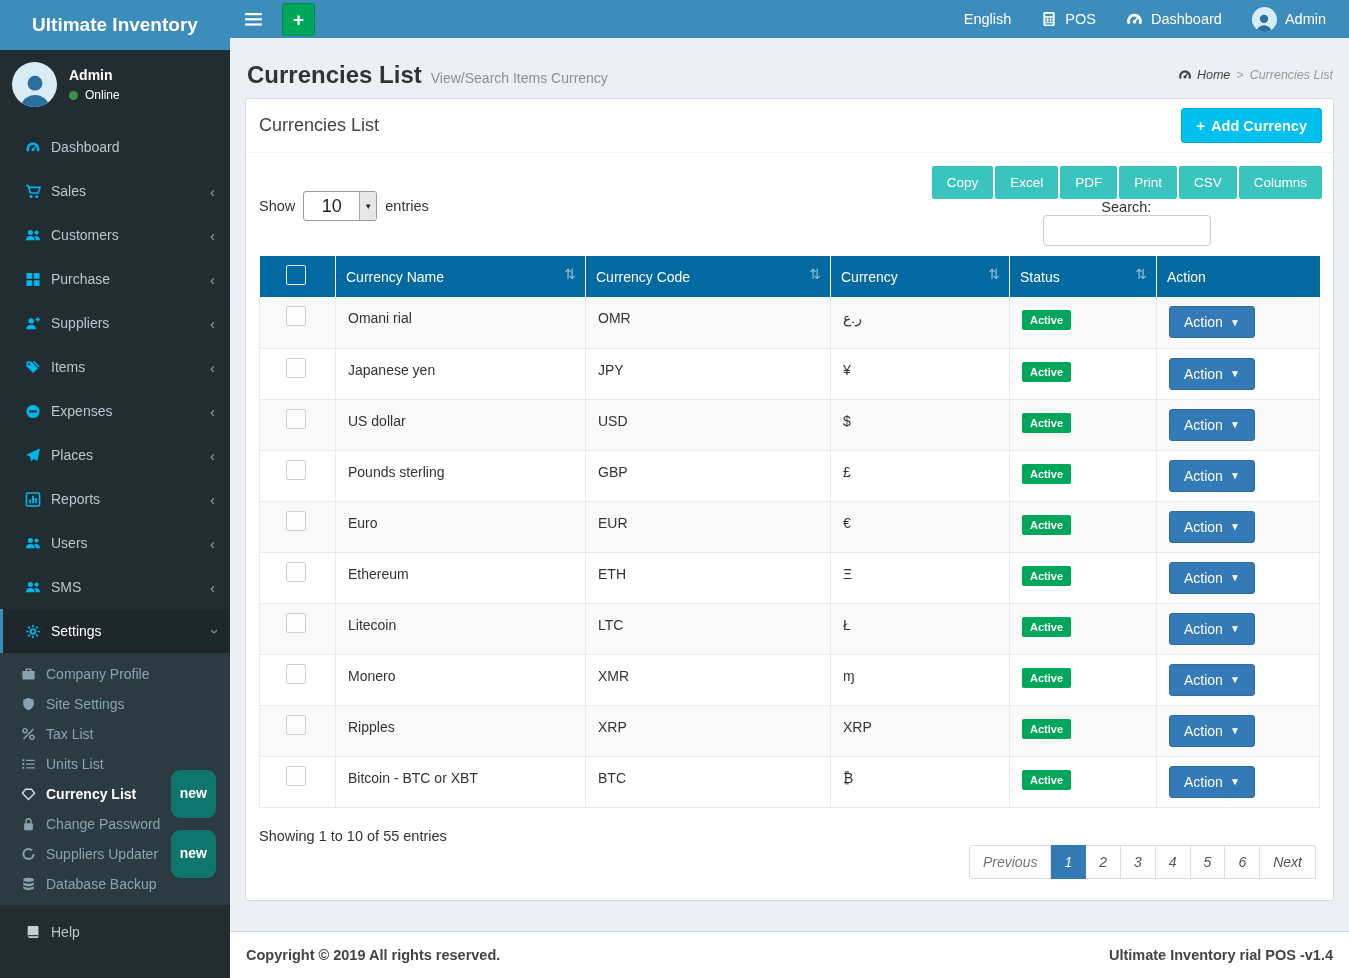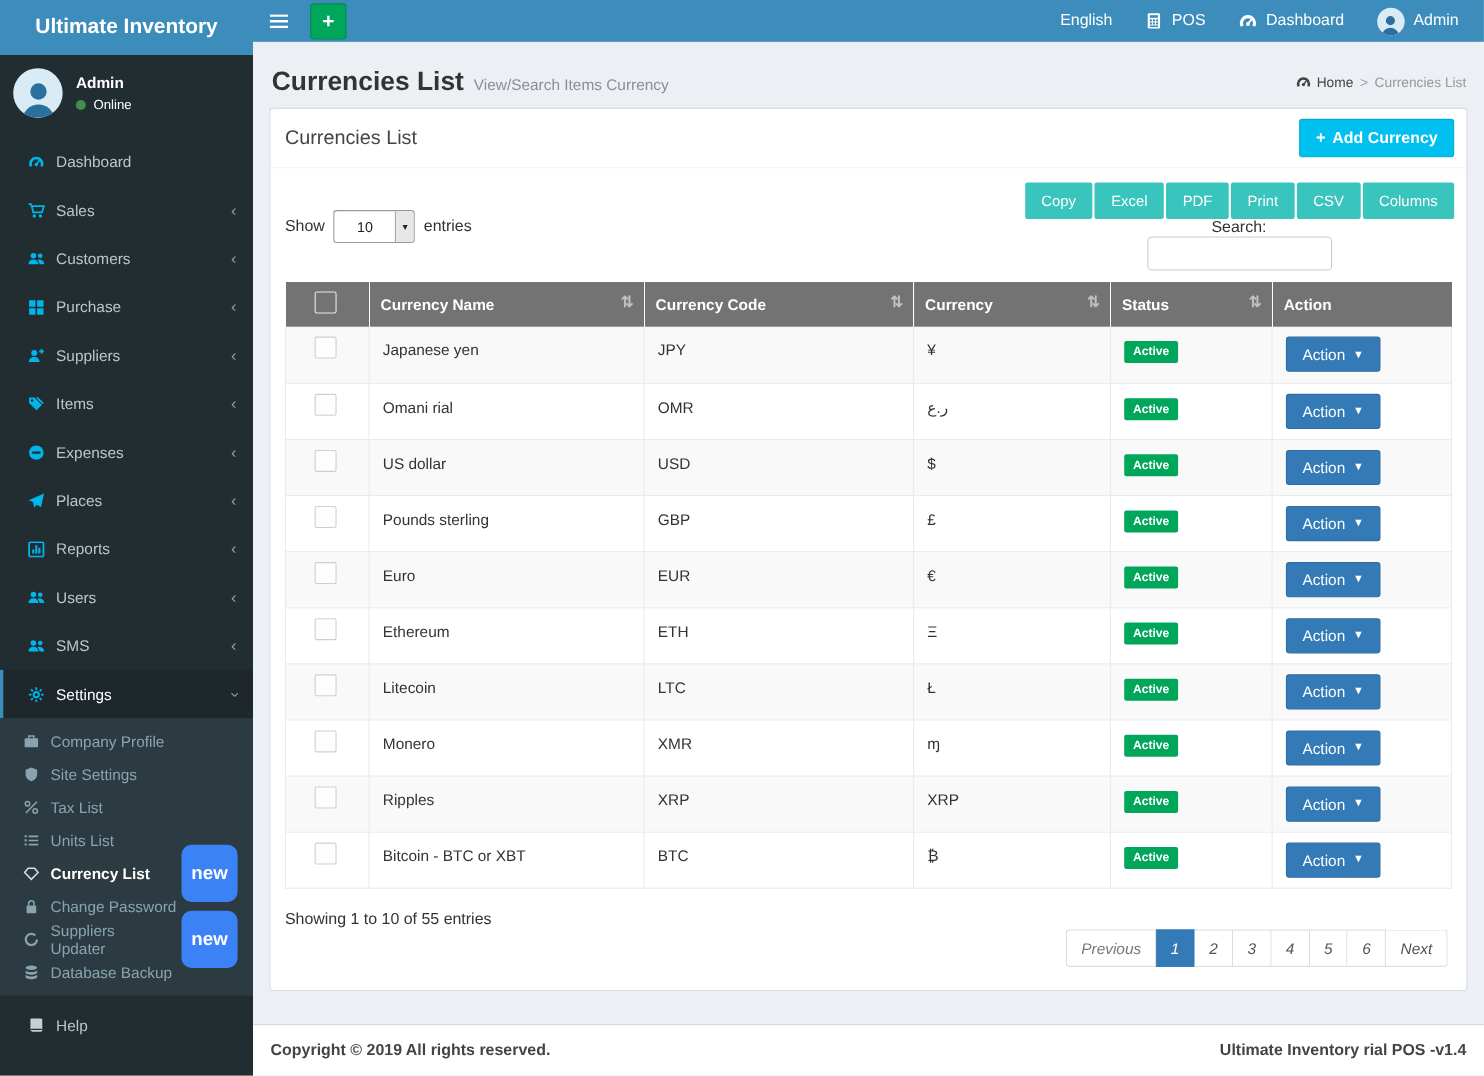--- a/index.html
+++ b/index.html
@@ -44,61 +44,61 @@
   .chev { margin-left:auto; color:#8aa4af; font-size:15px; line-height:1; }
   .chev.down { transform:rotate(-90deg); }
   .menu-item.active { background:#1e282c; border-left-color:#3c8dbc; color:#fff; }
 
   ul.submenu { list-style:none; margin:0; padding:6px 0; background:#2c3b41; }
   .sub-item { height:30px; display:flex; align-items:center; gap:10px; padding:0 14px 0 21px;
               color:#8aa4af; font-size:14px; cursor:pointer; }
   .sub-item .mi { color:#8aa4af; width:15px; flex-shrink:0; }
   .sub-item.active { color:#fff; font-weight:bold; }
   .sub-item.active .mi { color:#d8dee0; }
-  .badge-new { margin-left:auto; background:#3b82f6; color:#fff; font-size:17px; font-weight:bold;
+  .badge-new { margin-left:auto; background:#0f766e; color:#fff; font-size:14px; font-weight:bold;
                padding:14px 9px; border-radius:9px; line-height:1.4; }
   .help-row { margin-top:9px; }
 
   
   .content-header { display:flex; justify-content:space-between; align-items:center; padding:11px 16px 9px 17px; }
   .page-title { font-size:24px; color:#333; font-weight:600; margin:0; display:flex; align-items:baseline; gap:9px; }
   .page-subtitle { font-size:14px; color:#8b8f94; font-weight:400; }
-  .breadcrumb { display:flex; align-items:center; gap:6px; font-size:12.5px; color:#444; }
+  .breadcrumb { display:flex; align-items:center; gap:6px; font-size:12.5px; color:#444;font-style:italic; }
   .breadcrumb .bc-home { display:flex; align-items:center; gap:5px; cursor:pointer; color:#444; }
   .bc-sep { color:#9aa0a6; }
   .bc-current { color:#999; }
 
   
   .box { background:#fff; margin:0 15px; border:1px solid #d8dce3; border-radius:3px; }
   .box-header { display:flex; justify-content:space-between; align-items:center; padding:9px 11px 9px 13px;
                 border-bottom:1px solid #f4f4f4; }
   .box-title { font-size:18px; color:#444; }
   .btn-add { background:#00c0ef; border:1px solid #00acd6; color:#fff; font-size:14.5px; font-weight:600;
              border-radius:3px; padding:8px 14px; display:flex; align-items:center; gap:6px; cursor:pointer; }
   .btn-add .plus { font-weight:bold; font-size:15px; }
 
   .toolbar { display:flex; align-items:center; padding:13px 11px 10px 13px; }
   .show-group { display:flex; align-items:center; gap:8px; font-size:14.5px; color:#333; }
   .dt-select { width:74px; height:30px; background:#fff; border:1px solid #999; border-radius:3px;
                display:flex; align-items:stretch; cursor:pointer; overflow:hidden; }
-  .dt-select .val { flex:1; display:flex; align-items:center; justify-content:center; font-size:13px; color:#222; }
+  .dt-select .val { flex:1; display:flex; align-items:center; justify-content:center; font-size:18px; color:#222; }
   .sel-btn { width:17px; background:#e7e7e7; border-left:1px solid #a9a9a9; display:flex; align-items:center; justify-content:center;
              font-size:8px; color:#222; }
   .right-tools { margin-left:auto; display:flex; align-items:center;flex-direction:column; }
   .export-group { display:flex; gap:2px; }
   .btn-export { background:#3ac4be; border:none; color:#fff; font-size:13.5px; padding:9px 15px; border-radius:2px;
                 cursor:pointer; font-family:"Liberation Sans",sans-serif; }
   .search-label { font-size:14.5px; color:#333; margin:0 5px 0 4px; }
   .search-input { width:168px; height:31px; border:1px solid #ccc; border-radius:4px; padding:0 8px;
                   font-size:14px; font-family:"Liberation Sans",sans-serif; color:#333; }
 
   
   .table-wrap { padding:0 13px; }
   table.dt { width:100%; border-collapse:collapse; font-size:14px; color:#333; table-layout:fixed; }
-  .dt thead th { background:#737373; color:#fff; font-weight:bold; text-align:left; padding:10px 10px;
+  .dt thead th { background:#0369a1; color:#fff; font-weight:normal; text-align:left; padding:10px 10px;
                  font-size:14px; position:relative; border-left:1px solid rgba(255,255,255,.35); }
   .dt thead th:first-child { border-left:none; }
   .sort-ico { position:absolute; right:9px; top:10px; color:rgba(255,255,255,.55); font-size:14px; }
   .dt tbody td { border:1px solid #e9ebee; border-top:none; padding:13px 12px; vertical-align:top; }
   .dt tbody tr { height:51px; }
   .dt tbody tr:nth-child(odd) { background:#f9f9f9; }
   .dt tbody tr:nth-child(even) { background:#fff; }
   .dt td.c-action { padding:9px 12px; }
   .dt td.c-check, .dt th.c-check { padding:9px 0 9px 26px; }
 
@@ -508,34 +508,34 @@
               <th><span>Currency Name</span><span class="sort-ico">⇅</span></th>
               <th><span>Currency Code</span><span class="sort-ico">⇅</span></th>
               <th><span>Currency</span><span class="sort-ico">⇅</span></th>
               <th><span>Status</span><span class="sort-ico">⇅</span></th>
               <th><span>Action</span></th>
             </tr>
           </thead>
           <tbody>
             <tr>
               <td class="c-check"><span class="cb"></span></td>
+              <td>Omani rial</td>
+              <td>OMR</td>
+              <td>ر.ع</td>
+              <td><span class="badge-active">Active</span></td>
+              <td class="c-action"><button class="btn-action">
+                    <span>Action</span>
+                    <span class="caret">▼</span>
+                  </button></td>
+            </tr>
+            <tr>
+              <td class="c-check"><span class="cb"></span></td>
               <td>Japanese yen</td>
               <td>JPY</td>
               <td>¥</td>
-              <td><span class="badge-active">Active</span></td>
-              <td class="c-action"><button class="btn-action">
-                    <span>Action</span>
-                    <span class="caret">▼</span>
-                  </button></td>
-            </tr>
-            <tr>
-              <td class="c-check"><span class="cb"></span></td>
-              <td>Omani rial</td>
-              <td>OMR</td>
-              <td>ر.ع</td>
               <td><span class="badge-active">Active</span></td>
               <td class="c-action"><button class="btn-action">
                     <span>Action</span>
                     <span class="caret">▼</span>
                   </button></td>
             </tr>
             <tr>
               <td class="c-check"><span class="cb"></span></td>
               <td>US dollar</td>
               <td>USD</td>

